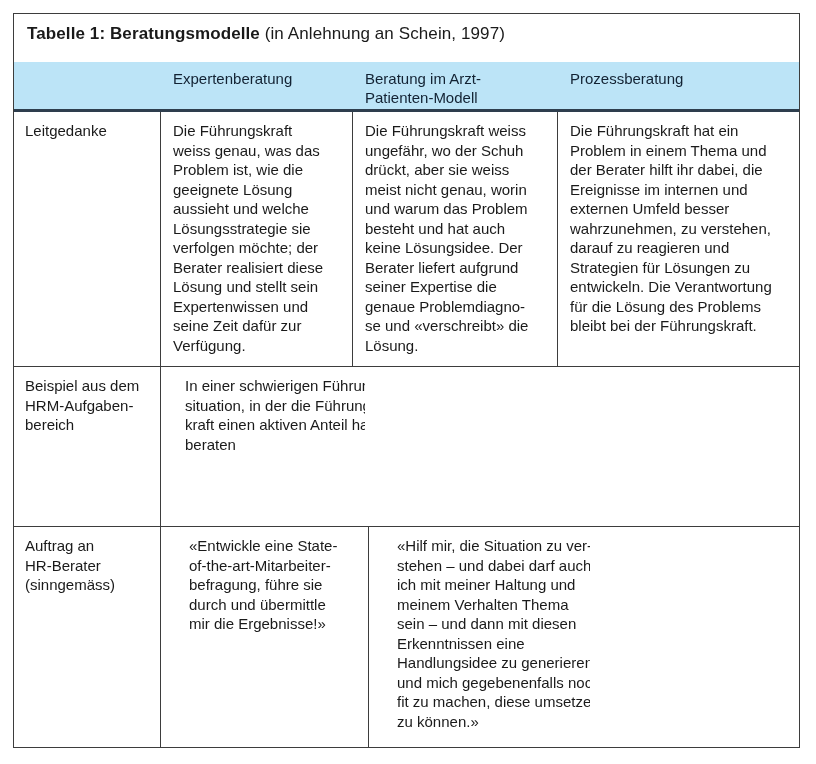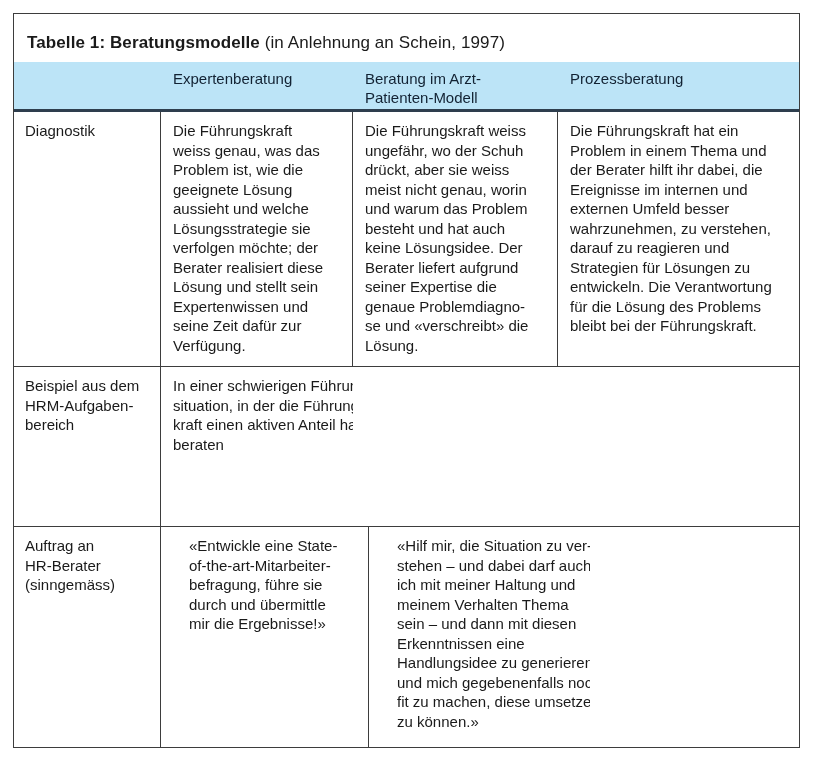--- a/index.html
+++ b/index.html
@@ -29,21 +29,20 @@
     height: 735px;
     border: 1.5px solid var(--border);
     display: flex;
     flex-direction: column;
     background: var(--page-bg);
   }
   .title-row {
     height: 48px;
     flex: 0 0 48px;
     display: flex;
-    align-items: center;
     padding: 10px 14px 0 13px;
     font-size: 17px;
     letter-spacing: 0.1px;
     white-space: pre;
   }
   .title-row .t-bold { font-weight: bold; }
   .header-band {
     flex: 0 0 50px;
     display: grid;
     grid-template-columns: 147px 192px 205px 1fr;
@@ -58,21 +57,21 @@
     color: var(--header-text);
     white-space: pre;
   }
   .body-rows { flex: 1 1 auto; display: flex; flex-direction: column; }
   .row {
     display: grid;
     grid-template-columns: 147px 192px 205px 1fr;
   }
   .row + .row { border-top: 1.5px solid var(--border); }
   .row-1 { flex: 0 0 254px; }
-  .row-2 { flex: 0 0 160px; }
+  .row-2 { flex: 0 0 160px; gap: 12px; }
   .row-3 { flex: 1 1 auto; gap: 16px; }
   .cell {
     padding: 9px 10px 0 12px;
     font-size: 15px;
     line-height: 19.5px;
     white-space: pre;
     overflow: hidden;
     border-right: 1.5px solid var(--border);
   }
   .cell:last-child { border-right: none; }
@@ -92,21 +91,21 @@
       <div class="hcell"></div>
       <div class="hcell">Expertenberatung</div>
       <div class="hcell">Beratung im Arzt-
 Patienten-Modell</div>
       <div class="hcell">Prozessberatung</div>
     </div>
 
     <div class="body-rows">
 
       <div class="row row-1">
-        <div class="cell label">Diagnostik</div>
+        <div class="cell label">Leitgedanke</div>
         <div class="cell">Die Führungskraft
 weiss genau, was das
 Problem ist, wie die
 geeignete Lösung
 aussieht und welche
 Lösungsstrategie sie
 verfolgen möchte; der
 Berater realisiert diese
 Lösung und stellt sein
 Expertenwissen und

